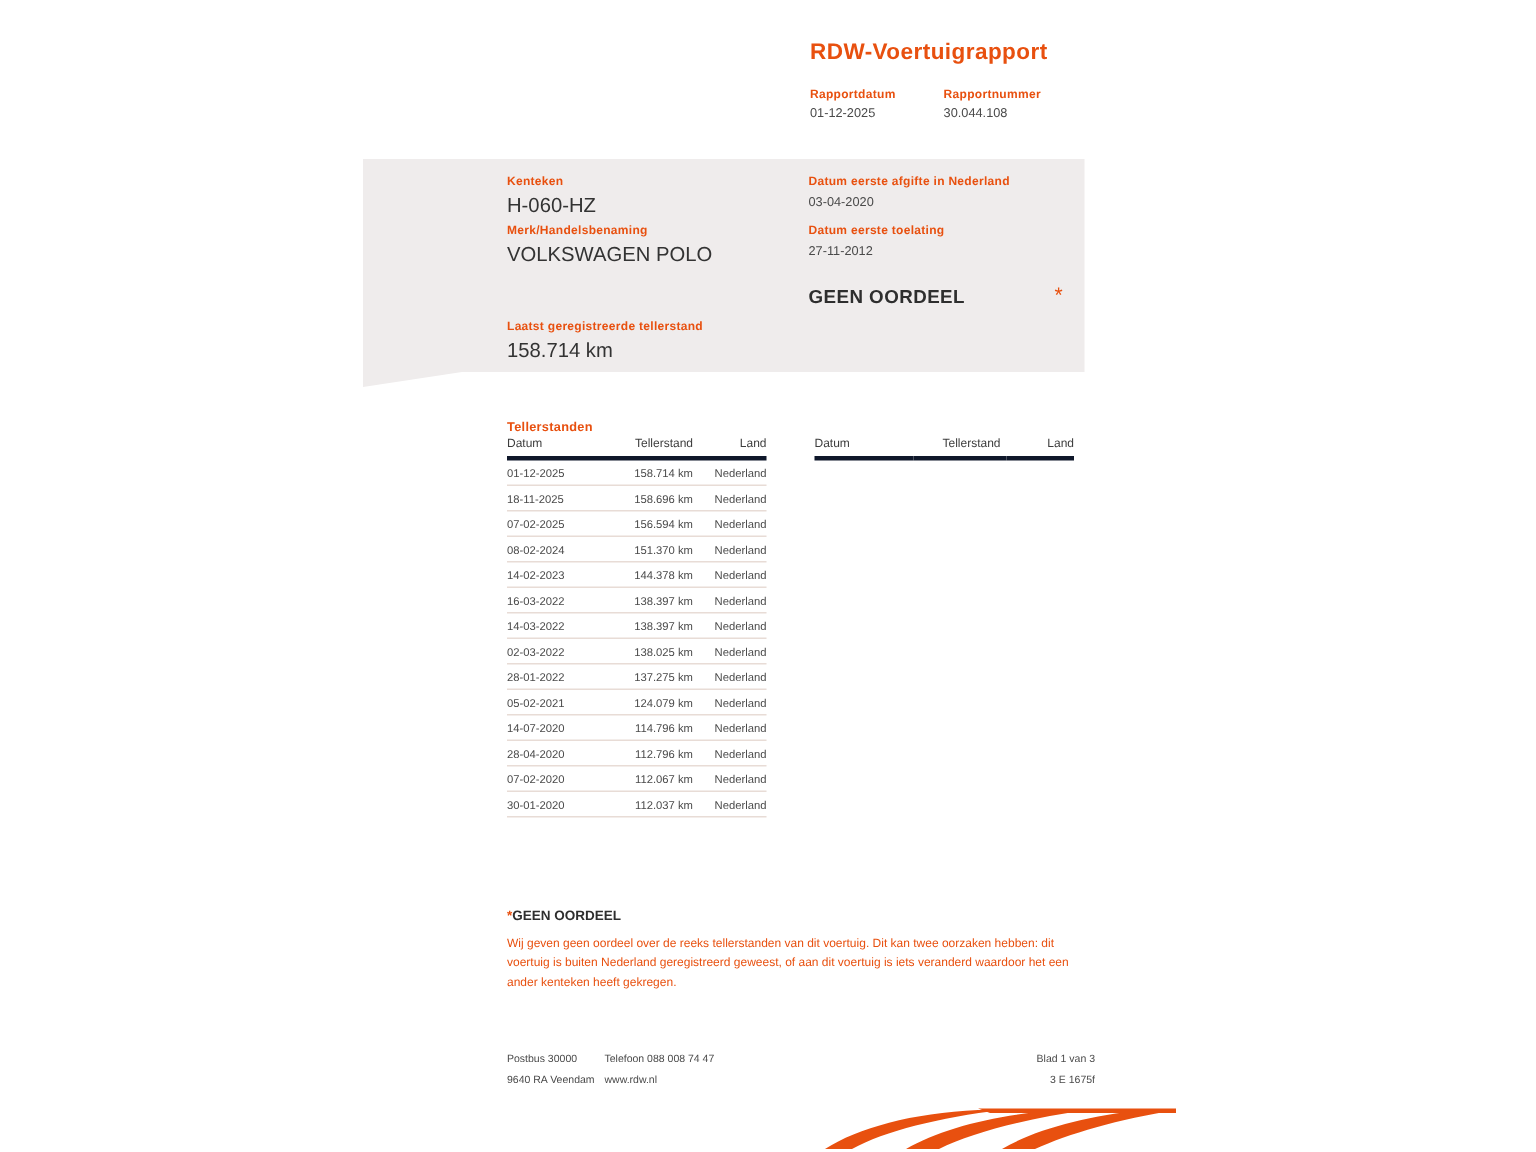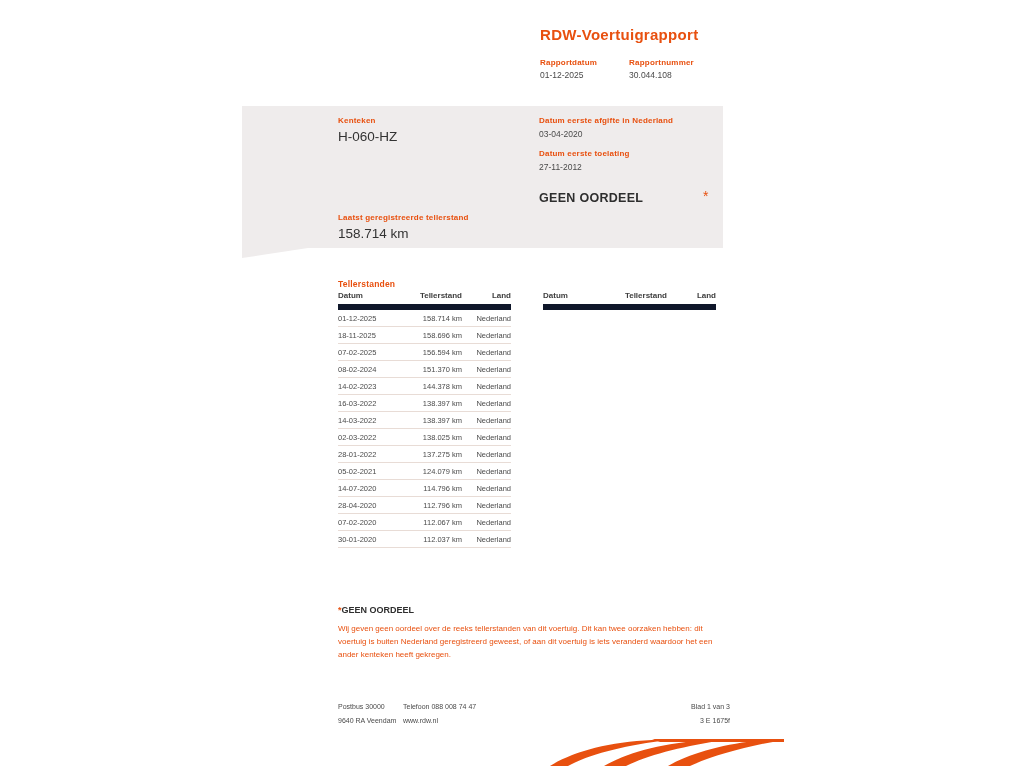--- a/index.html
+++ b/index.html
@@ -160,25 +160,25 @@
     left: 543px;
     top: 291px;
   }
   table.tellers {
     border-collapse: collapse;
     width: 173px;
     table-layout: fixed;
   }
   table.tellers th {
     font-size: 8px;
-    font-weight: bold;
+    font-weight: normal;
     color: #3d3d3d;
     text-align: left;
     padding: 0 0 4px 0;
-    border-bottom: 6px solid #0f172a;
+    border-bottom: 3px solid #0f172a;
   }
   table.tellers th.num { text-align: right; padding-right: 4px;}
   table.tellers th.land { text-align: right; }
   table.tellers td {
     font-size: 7.5px;
     color: #4a4a4a;
     padding: 3.5px 0 3.5px 0;
     border-bottom: 1px solid #e8dcd6;
   }
   table.tellers td.num { text-align: right; padding-right: 4px;}
@@ -266,20 +266,24 @@
   </div>
 
   <div class="panel"></div>
   <div class="panel-notch"></div>
 
   <div class="field f-kenteken">
     <div class="field-label">Kenteken</div>
     <div class="field-value-lg">H-060-HZ</div>
   </div>
 
+  <div class="field f-merk">
+    <div class="field-label">Merk/Handelsbenaming</div>
+    <div class="field-value-lg">VOLKSWAGEN POLO</div>
+  </div>
 
   <div class="field f-teller">
     <div class="field-label">Laatst geregistreerde tellerstand</div>
     <div class="field-value-lg">158.714 km</div>
   </div>
 
   <div class="field f-afgifte">
     <div class="field-label">Datum eerste afgifte in Nederland</div>
     <div class="field-value-sm">03-04-2020</div>
   </div>

